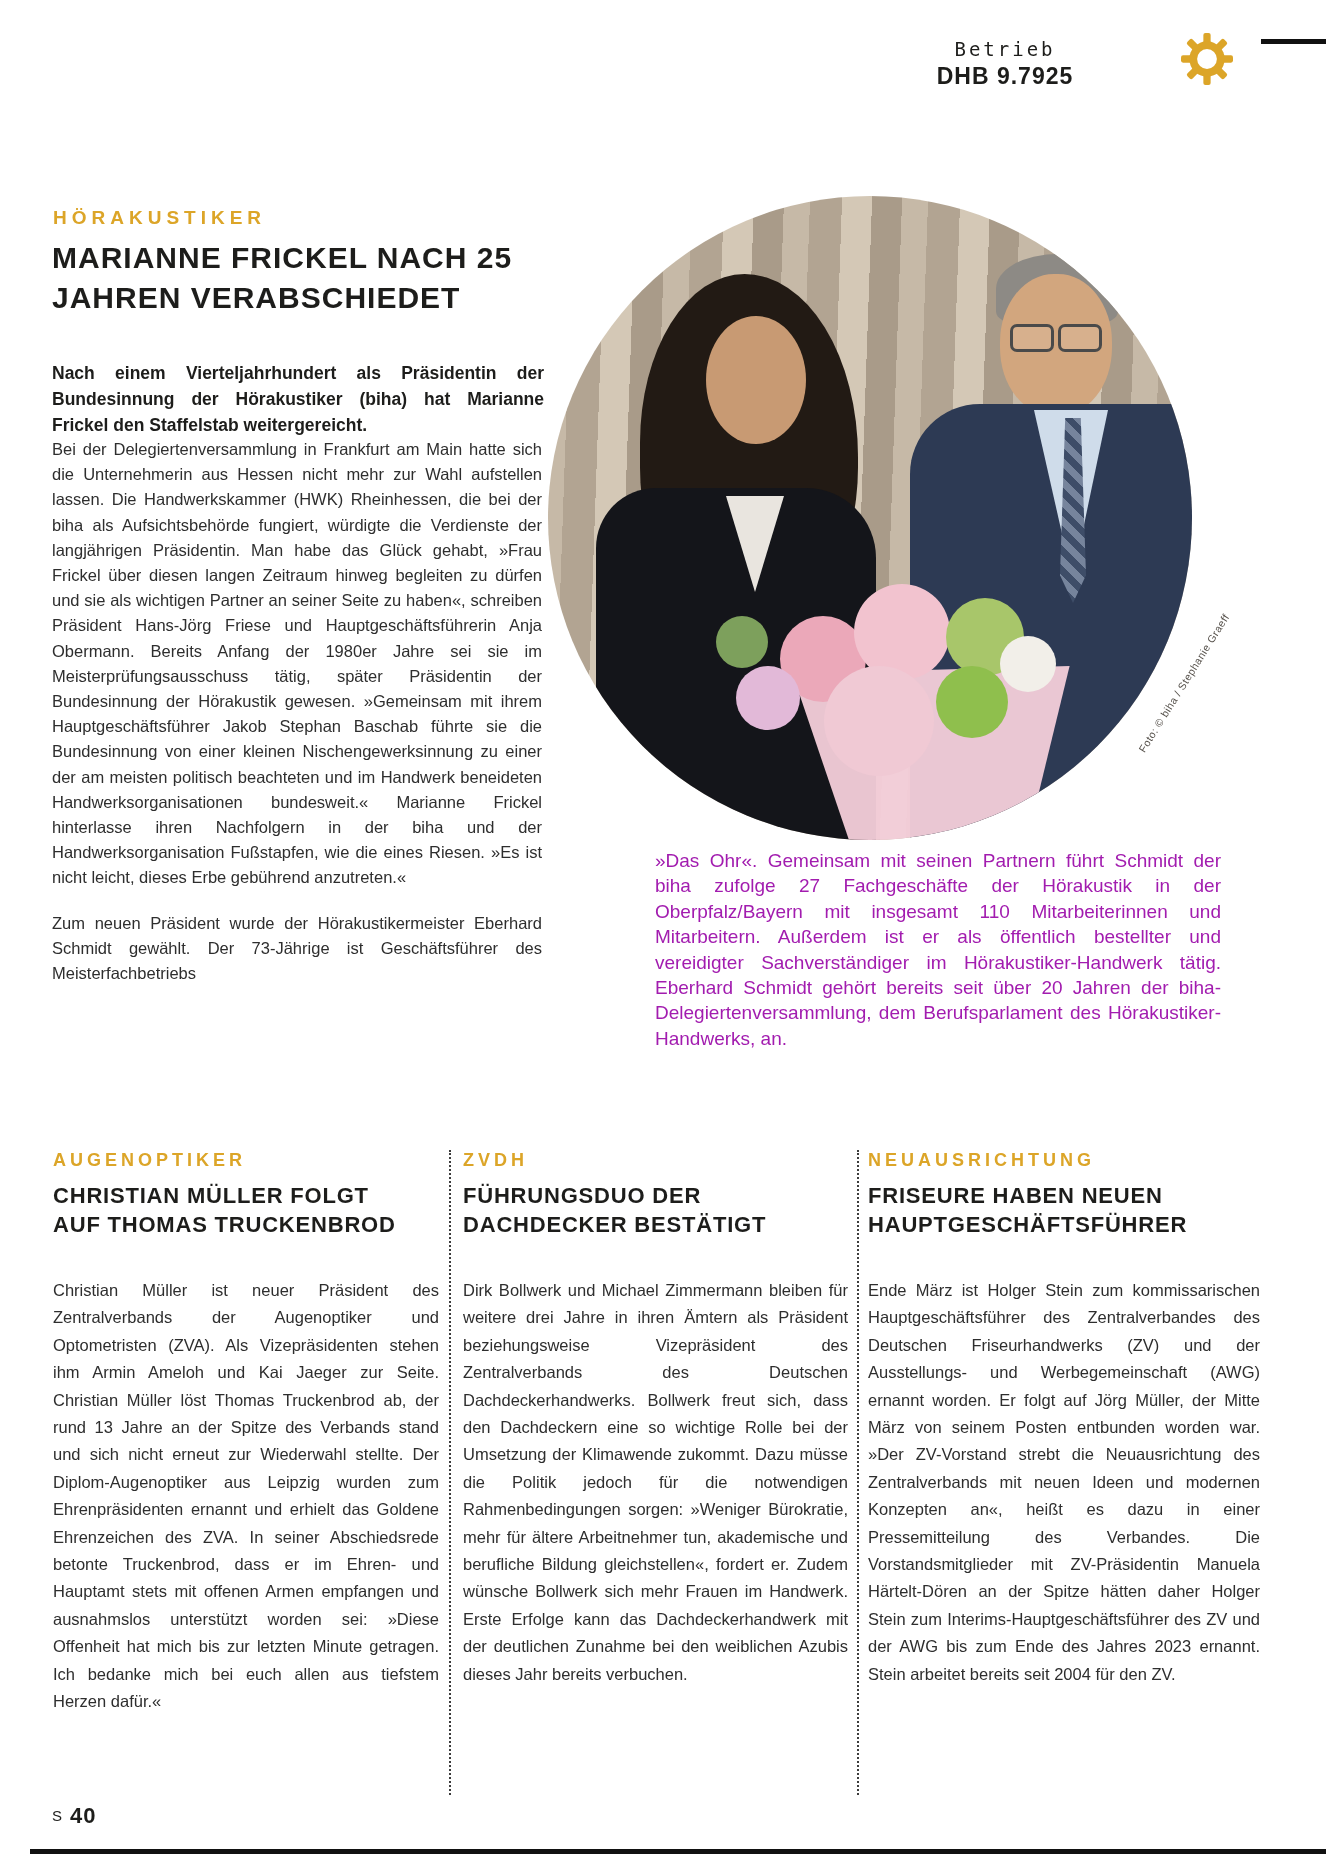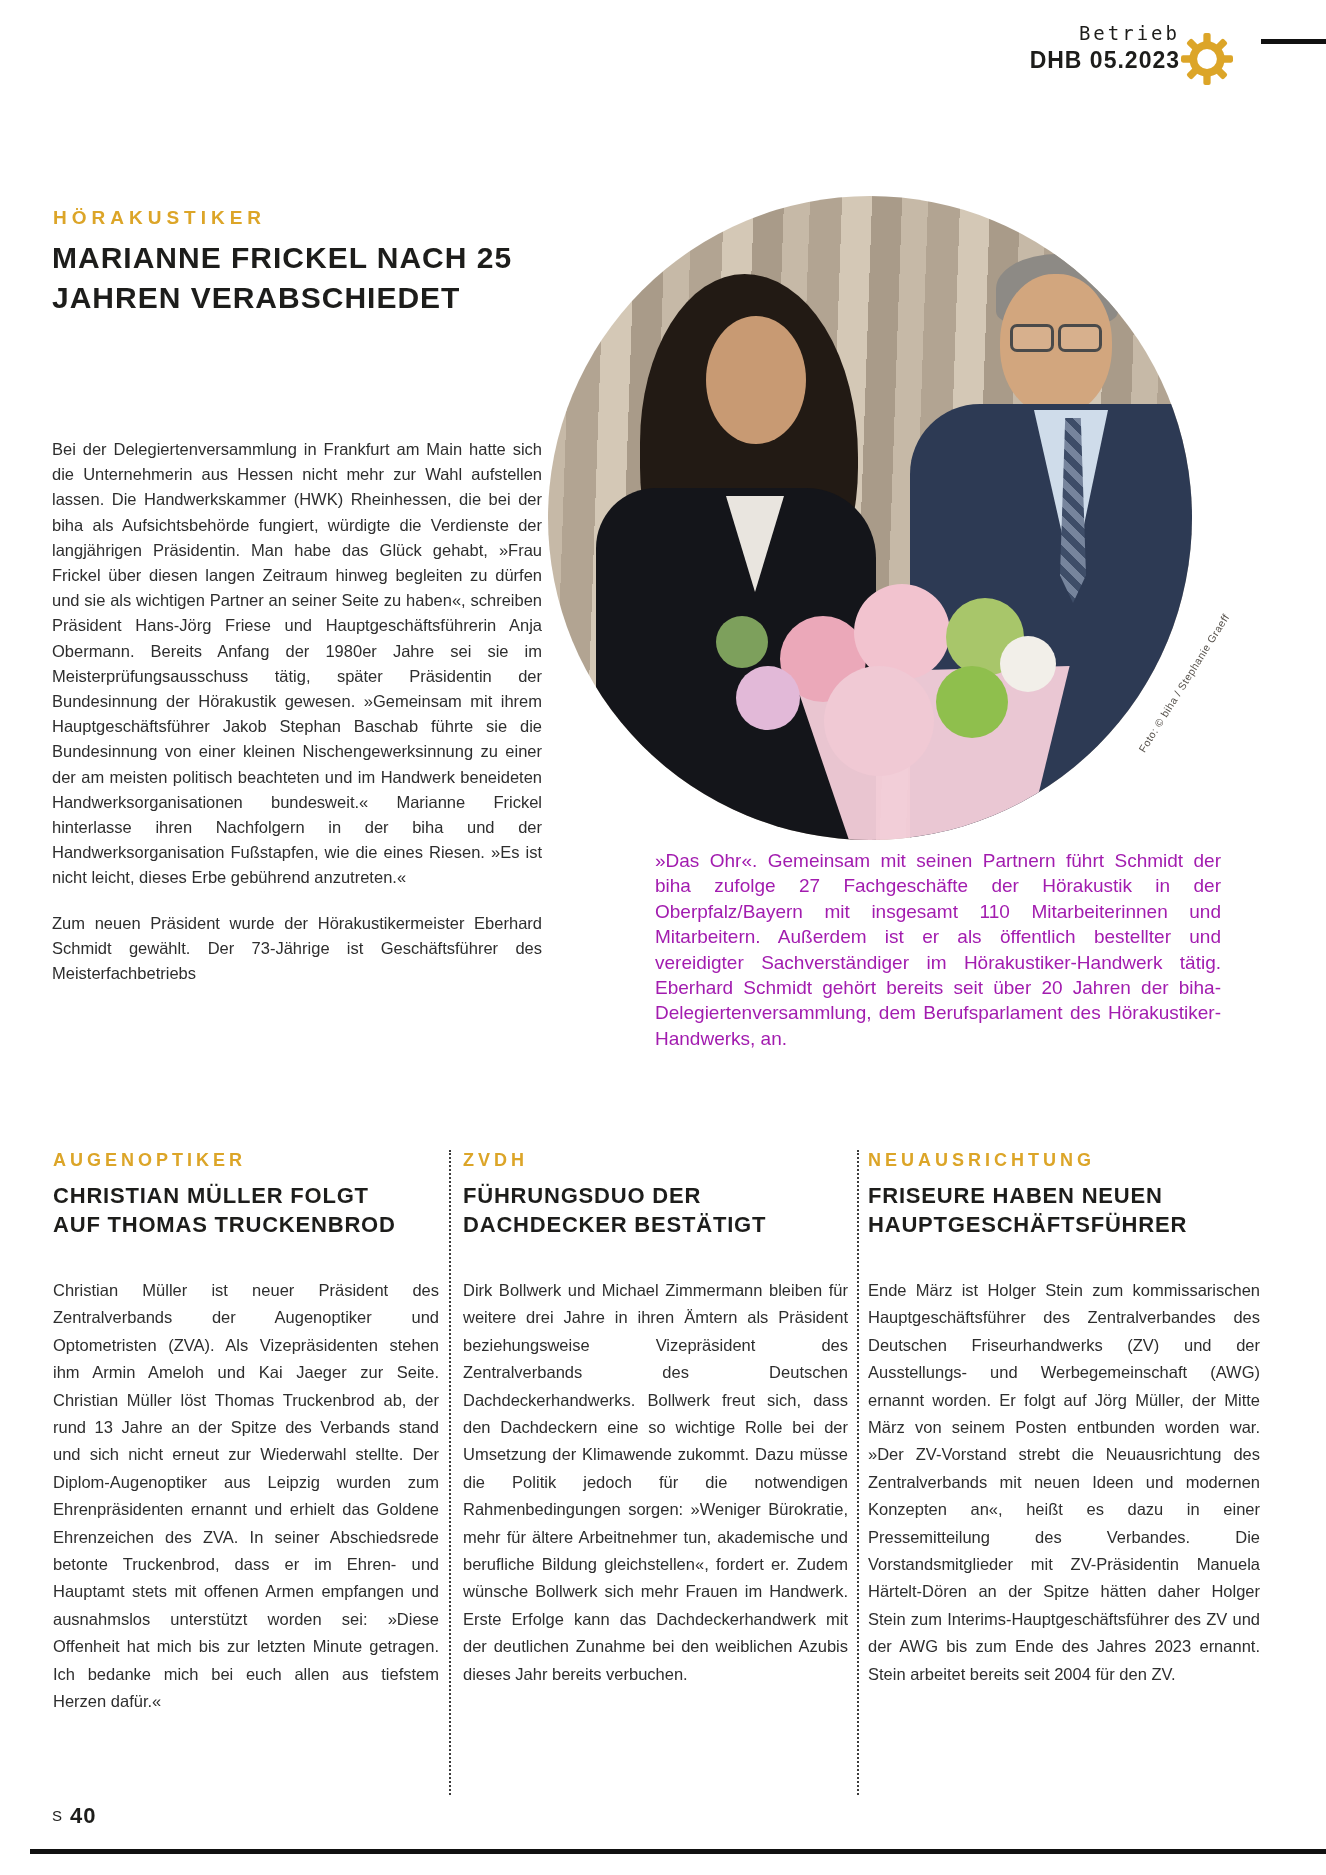--- a/index.html
+++ b/index.html
@@ -1,21 +1,21 @@
 <!DOCTYPE html>
 <html><head>
 <meta charset="utf-8">
 <style>
   * { margin:0; padding:0; box-sizing:border-box; }
   html,body { background:#ffffff; }
   body { font-family:"Liberation Sans", sans-serif; color:#2e2e2e; }
   .page { position:relative; width:1326px; height:1875px; background:#fff; overflow:hidden; margin:0 auto; }
 
   
-  .hdr-block { position:absolute; top:22px; left:830px; width:350px; text-align:right; }
+  .hdr-block { position:absolute; top:38px; left:830px; width:350px; text-align:center; }
   .hdr-section { font-family:"DejaVu Sans Mono", monospace; font-size:19px; letter-spacing:3px; color:#1d1d1b; }
   .hdr-issue { font-size:23px; font-weight:bold; letter-spacing:1px; color:#1d1d1b; margin-top:3px; }
   .hdr-gear { position:absolute; top:33px; left:1181px; width:52px; height:52px; }
   .hdr-line { position:absolute; top:39px; left:1261px; width:65px; height:5px; background:#111; }
 
   
   .kicker { color:#dca528; font-size:19px; font-weight:bold; letter-spacing:5px; }
   .main-kicker { position:absolute; top:207px; left:53px; }
   .main-headline { position:absolute; top:238px; left:52px; width:540px;
       font-size:30px; font-weight:bold; color:#1d1d1b; letter-spacing:1px;
@@ -77,21 +77,21 @@
   .footer-page .n { font-size:22px; font-weight:bold; letter-spacing:1px; margin-left:6px; }
   .footer-line { position:absolute; left:30px; top:1849px; width:1296px; height:5px; background:#111; }
 </style>
 </head>
 <body>
 
 <div class="page">
 
   <div class="hdr-block">
     <div class="hdr-section">Betrieb</div>
-    <div class="hdr-issue">DHB 05.2023</div>
+    <div class="hdr-issue">DHB 9.7925</div>
   </div>
   <svg class="hdr-gear" viewBox="0 0 100 100" aria-hidden="true">
     <g fill="#dca528">
       <g>
         <rect x="43" y="0" width="14" height="22" rx="4"></rect>
         <rect x="43" y="78" width="14" height="22" rx="4"></rect>
         <rect x="0" y="43" width="22" height="14" rx="4"></rect>
         <rect x="78" y="43" width="22" height="14" rx="4"></rect>
         <rect x="43" y="0" width="14" height="22" rx="4" transform="rotate(45 50 50)"></rect>
         <rect x="43" y="78" width="14" height="22" rx="4" transform="rotate(45 50 50)"></rect>
@@ -100,20 +100,21 @@
       </g>
     </g>
     <circle cx="50" cy="50" r="34" fill="#dca528"></circle>
     <circle cx="50" cy="50" r="19" fill="#ffffff"></circle>
   </svg>
   <div class="hdr-line"></div>
 
   <div class="kicker main-kicker">HÖRAKUSTIKER</div>
   <h1 class="main-headline">MARIANNE FRICKEL NACH 25
 JAHREN VERABSCHIEDET</h1>
+  <p class="main-lead">Nach einem Vierteljahrhundert als Präsidentin der Bundesinnung der Hörakustiker (biha) hat Marianne Frickel den Staffelstab weitergereicht.</p>
 
   <div class="main-col-left">
     <p>Bei der Delegiertenversammlung in Frankfurt am Main hatte sich die Unternehmerin aus Hessen nicht mehr zur Wahl aufstellen lassen. Die Handwerkskammer (HWK) Rheinhessen, die bei der biha als Aufsichtsbehörde fungiert, würdigte die Verdienste der langjährigen Präsidentin. Man habe das Glück gehabt, »Frau Frickel über diesen langen Zeitraum hinweg begleiten zu dürfen und sie als wichtigen Partner an seiner Seite zu haben«, schreiben Präsident Hans-Jörg Friese und Hauptgeschäftsführerin Anja Obermann. Bereits Anfang der 1980er Jahre sei sie im Meisterprüfungsausschuss tätig, später Präsidentin der Bundesinnung der Hörakustik gewesen. »Gemeinsam mit ihrem Hauptgeschäftsführer Jakob Stephan Baschab führte sie die Bundesinnung von einer kleinen Nischengewerksinnung zu einer der am meisten politisch beachteten und im Handwerk beneideten Handwerksorganisationen bundesweit.« Marianne Frickel hinterlasse ihren Nachfolgern in der biha und der Handwerksorganisation Fußstapfen, wie die eines Riesen. »Es ist nicht leicht, dieses Erbe gebührend anzutreten.«</p>
     <p>Zum neuen Präsident wurde der Hörakustikermeister Eberhard Schmidt gewählt. Der 73-Jährige ist Geschäftsführer des Meisterfachbetriebs</p>
   </div>
 
   <div class="photo">
     <div class="curtain"></div>
     <div class="ph-w-hair"></div>
     <div class="ph-w-face"></div>

